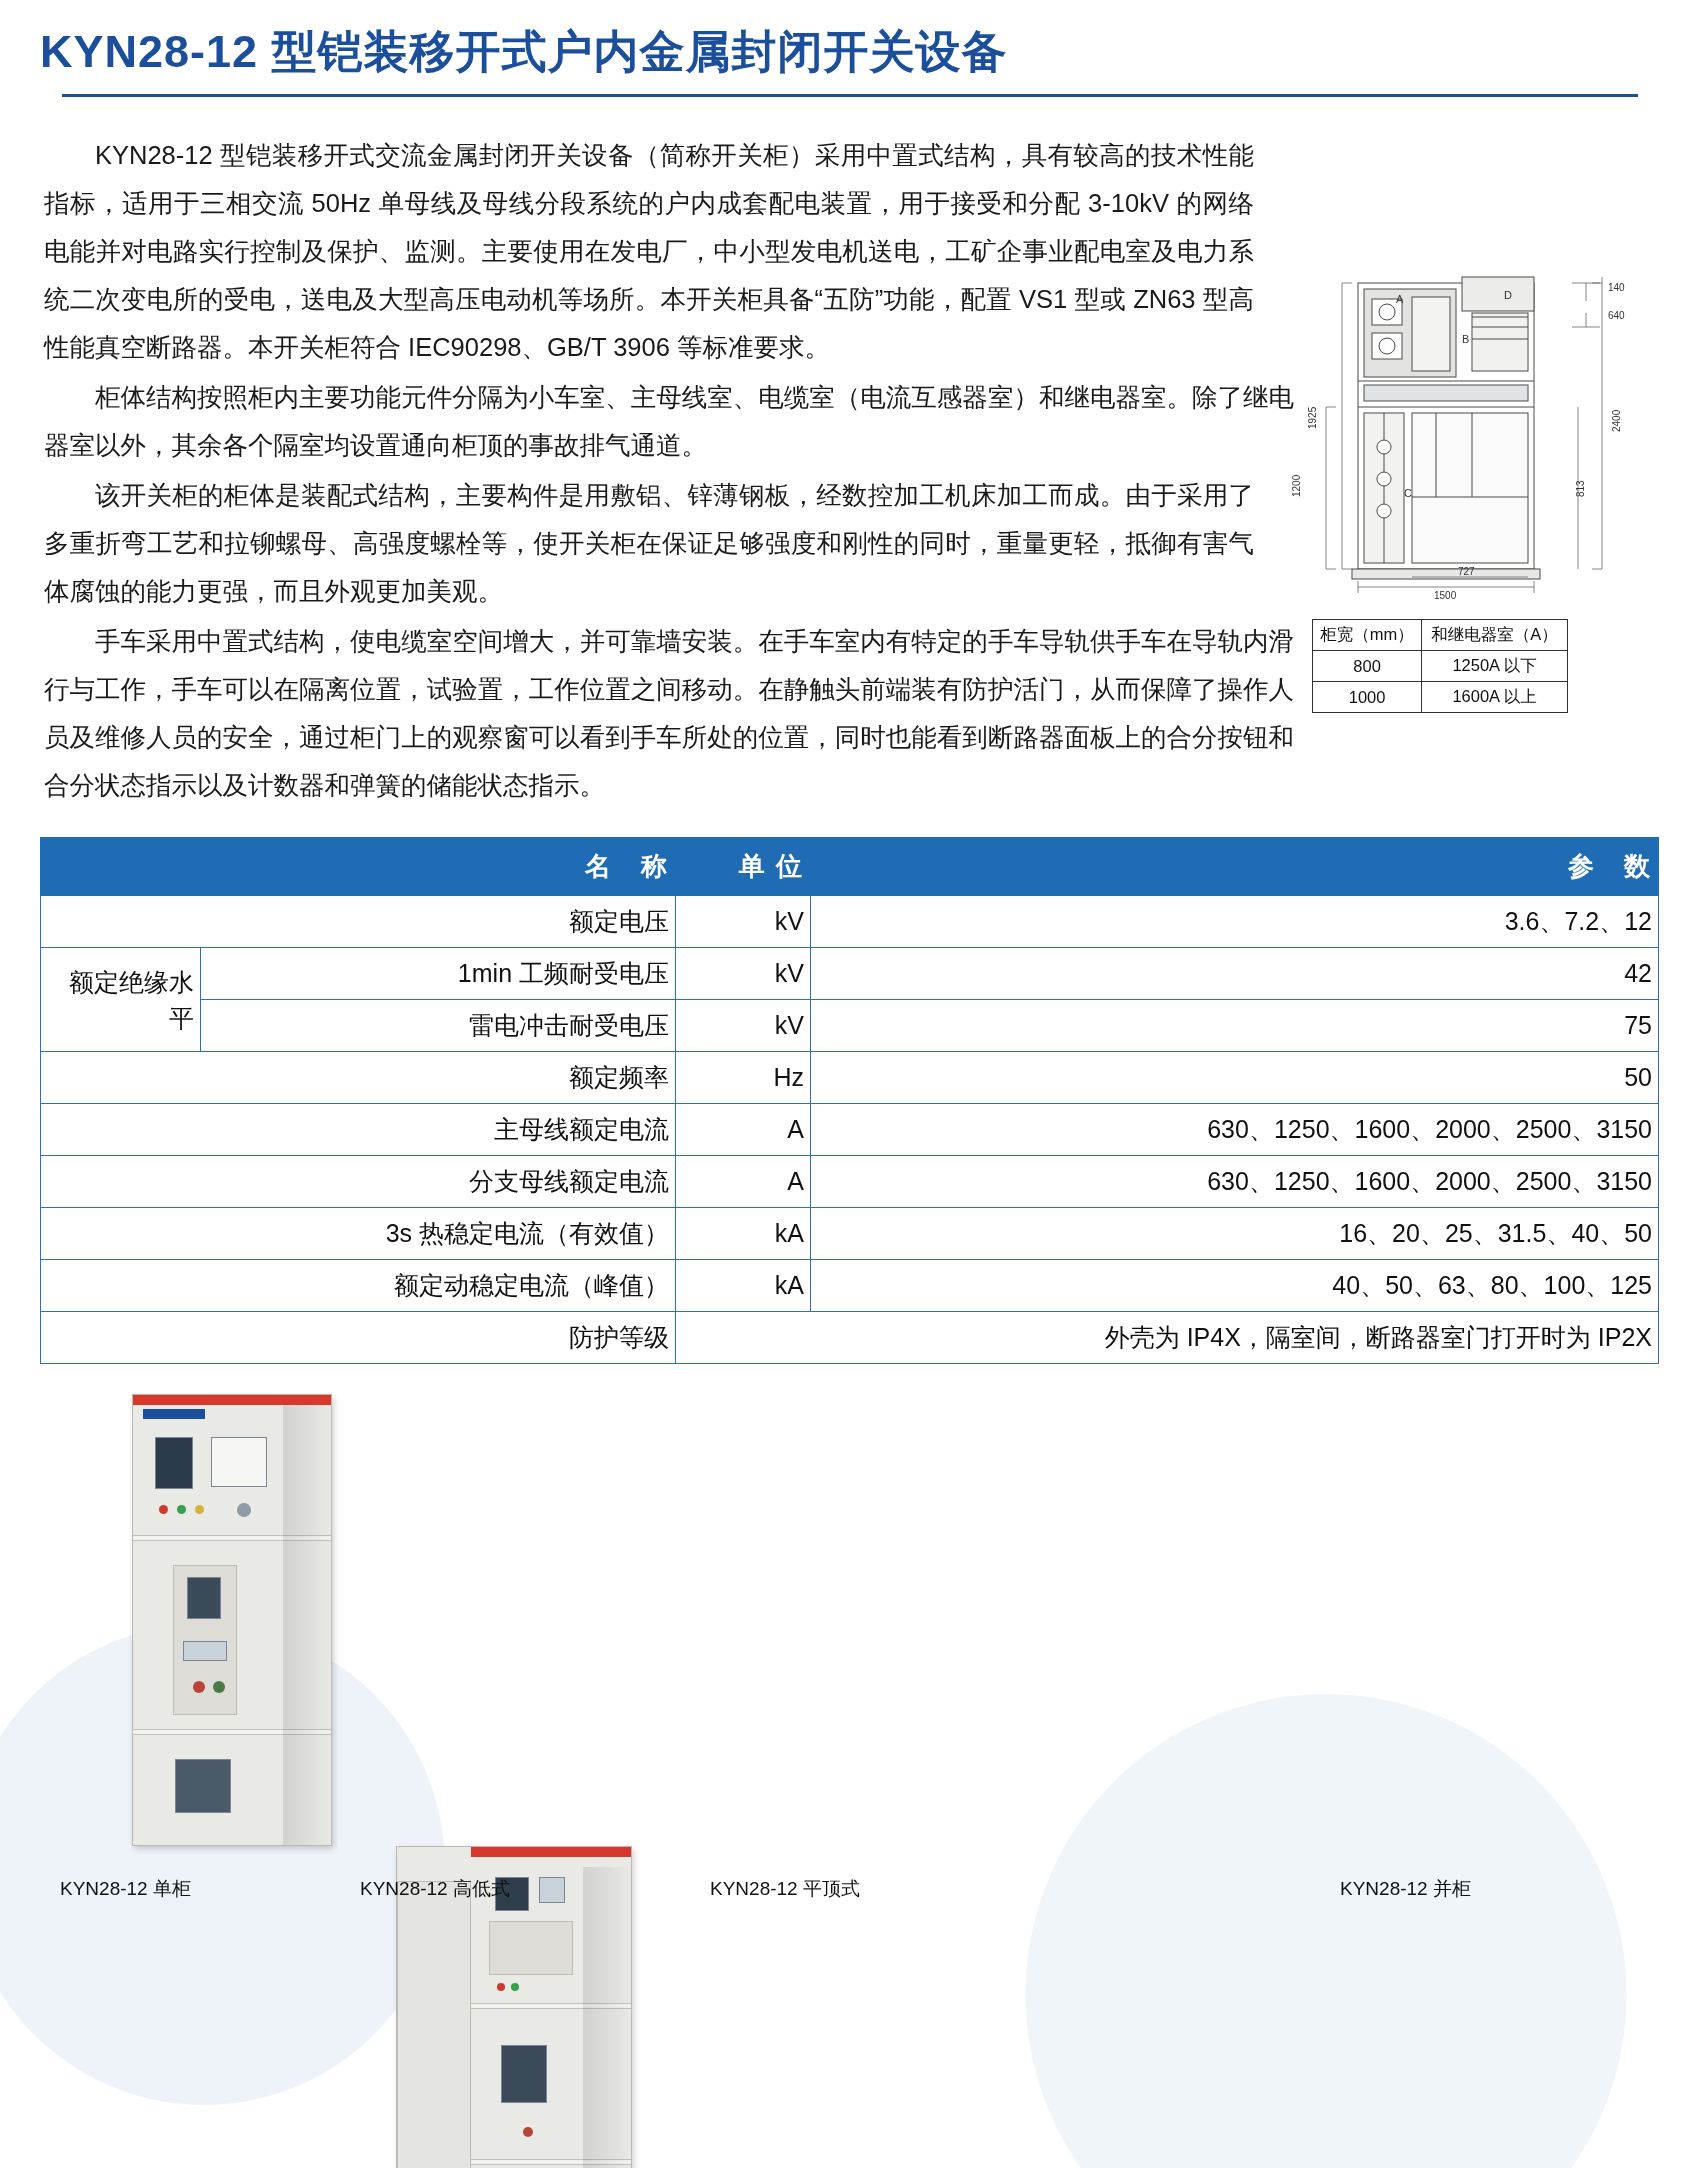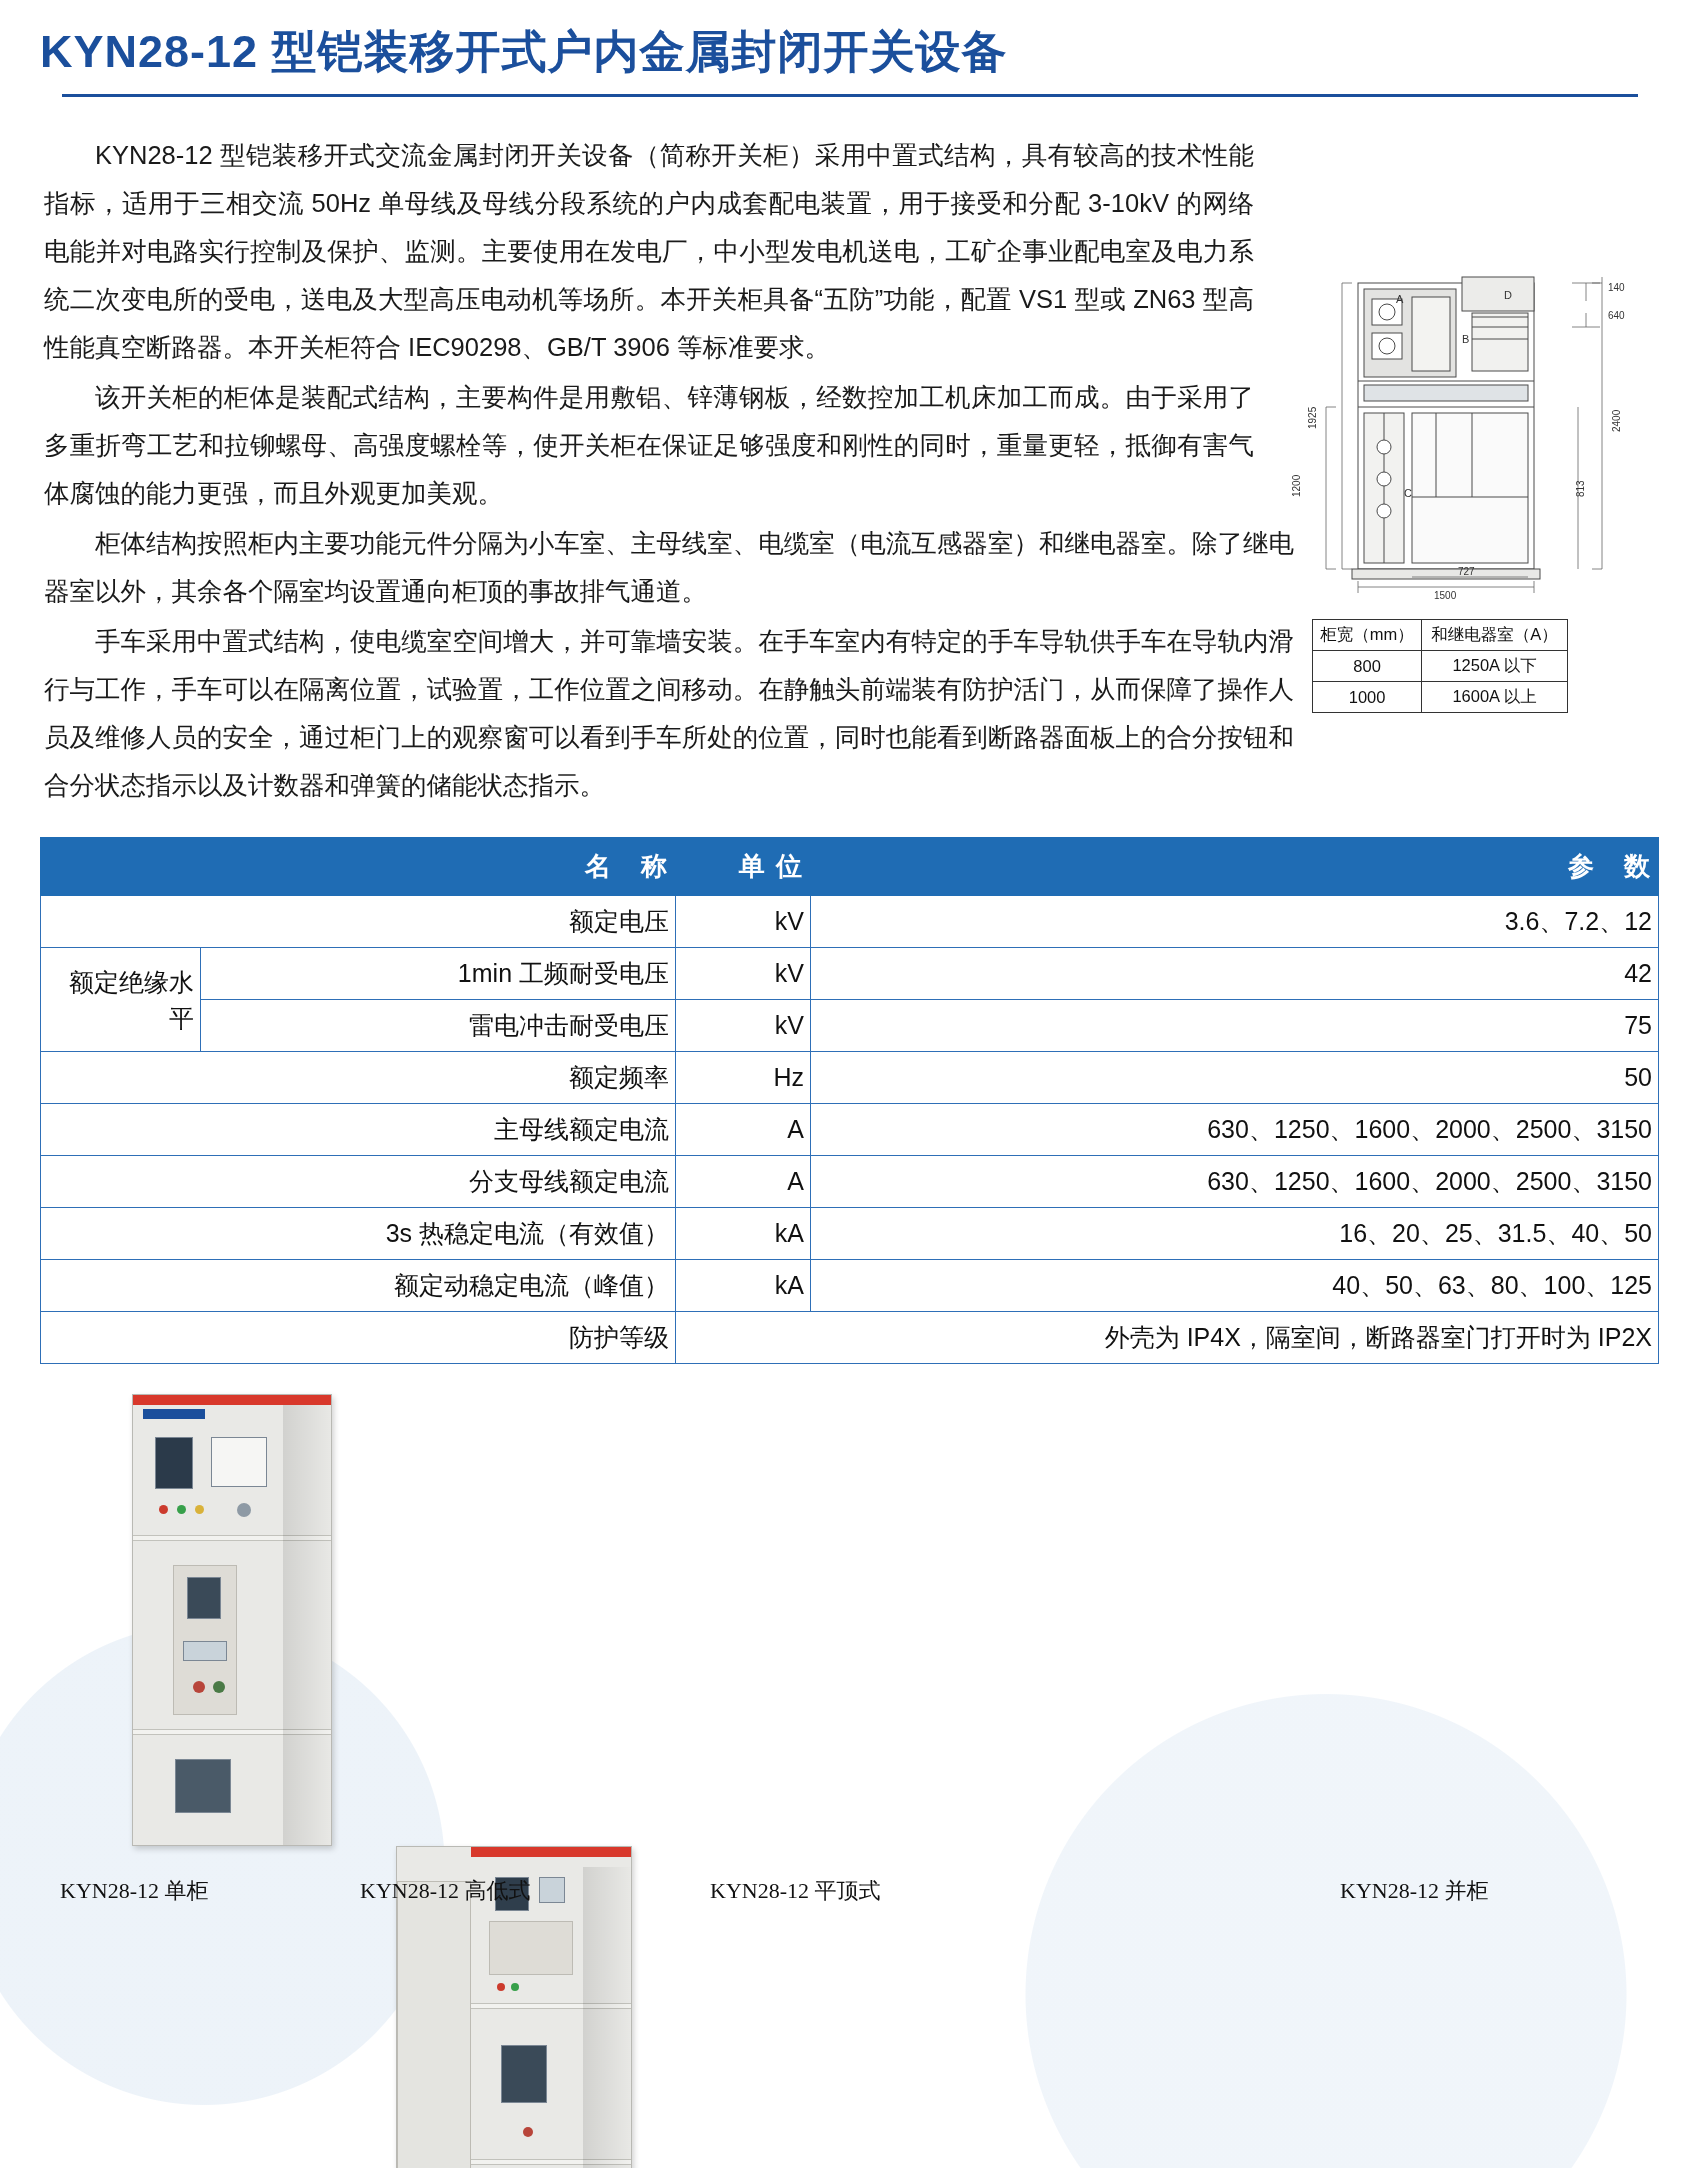--- a/index.html
+++ b/index.html
@@ -130,24 +130,23 @@
     bottom: 0;
   }
   .cap-row {
     position: relative;
     height: 70px;
     padding: 0 40px;
   }
   .cap {
     position: absolute;
     top: 12px;
-    font-size: 22px;
+    font-size: 19px;
     color: #111;
     white-space: nowrap;
-    font-family: Liberation Serif, serif;
   }
 
   
   .cab {
     position: relative;
     background: #e9e9e6;
     border: 1px solid #b9b9b4;
     box-shadow: 2px 3px 6px rgba(0,0,0,0.18);
   }
   .cab .topband {
@@ -184,22 +183,22 @@
 <div class="page">
 
   <div class="header">
     <div class="title">KYN28-12 型铠装移开式户内金属封闭开关设备</div>
     <div class="title-rule"></div>
   </div>
 
   <div class="content">
     <div class="text-col">
       <p class="para narrow">KYN28-12 型铠装移开式交流金属封闭开关设备（简称开关柜）采用中置式结构，具有较高的技术性能指标，适用于三相交流 50Hz 单母线及母线分段系统的户内成套配电装置，用于接受和分配 3-10kV 的网络电能并对电路实行控制及保护、监测。主要使用在发电厂，中小型发电机送电，工矿企事业配电室及电力系统二次变电所的受电，送电及大型高压电动机等场所。本开关柜具备“五防”功能，配置 VS1 型或 ZN63 型高性能真空断路器。本开关柜符合 IEC90298、GB/T 3906 等标准要求。</p>
+      <p class="para">柜体结构按照柜内主要功能元件分隔为小车室、主母线室、电缆室（电流互感器室）和继电器室。除了继电器室以外，其余各个隔室均设置通向柜顶的事故排气通道。</p>
       <p class="para narrow">该开关柜的柜体是装配式结构，主要构件是用敷铝、锌薄钢板，经数控加工机床加工而成。由于采用了多重折弯工艺和拉铆螺母、高强度螺栓等，使开关柜在保证足够强度和刚性的同时，重量更轻，抵御有害气体腐蚀的能力更强，而且外观更加美观。</p>
-      <p class="para">柜体结构按照柜内主要功能元件分隔为小车室、主母线室、电缆室（电流互感器室）和继电器室。除了继电器室以外，其余各个隔室均设置通向柜顶的事故排气通道。</p>
       <p class="para">手车采用中置式结构，使电缆室空间增大，并可靠墙安装。在手车室内有特定的手车导轨供手车在导轨内滑行与工作，手车可以在隔离位置，试验置，工作位置之间移动。在静触头前端装有防护活门，从而保障了操作人员及维修人员的安全，通过柜门上的观察窗可以看到手车所处的位置，同时也能看到断路器面板上的合分按钮和合分状态指示以及计数器和弹簧的储能状态指示。</p>
     </div>
 
     <div class="figure-block">
       <div class="drawing">
         <svg width="370" height="355" viewBox="0 0 370 355">
           <g stroke="#4a4a4a" fill="none" stroke-width="1">
 
             <rect x="72" y="36" width="176" height="286"></rect>
 

